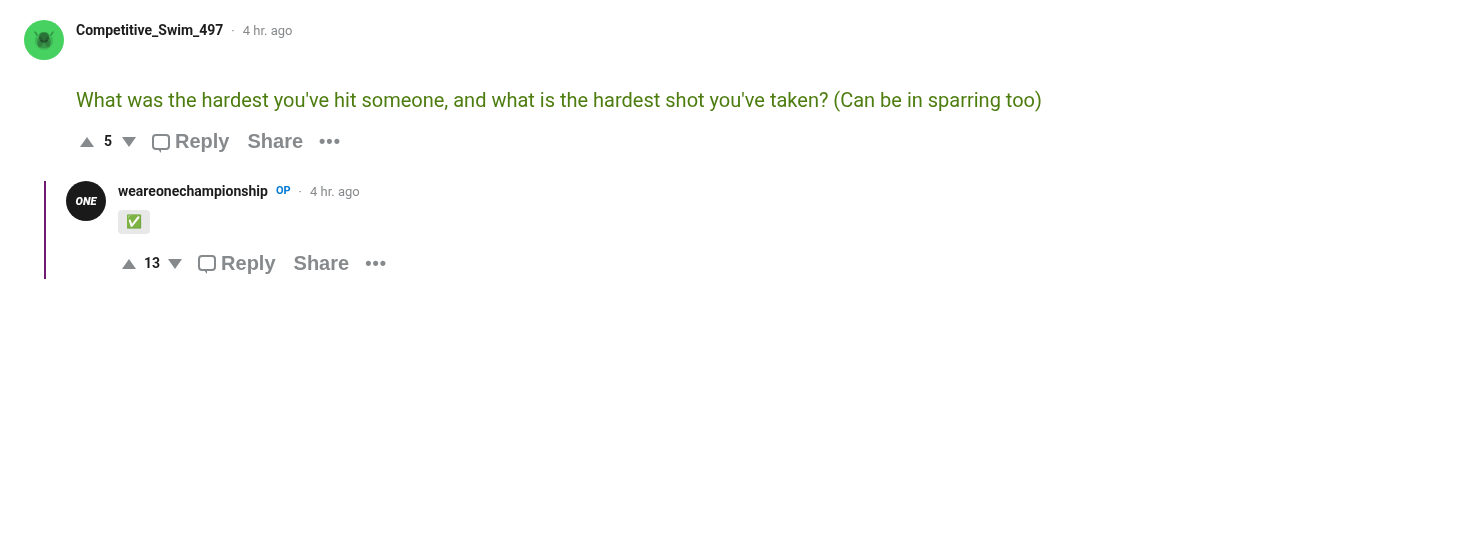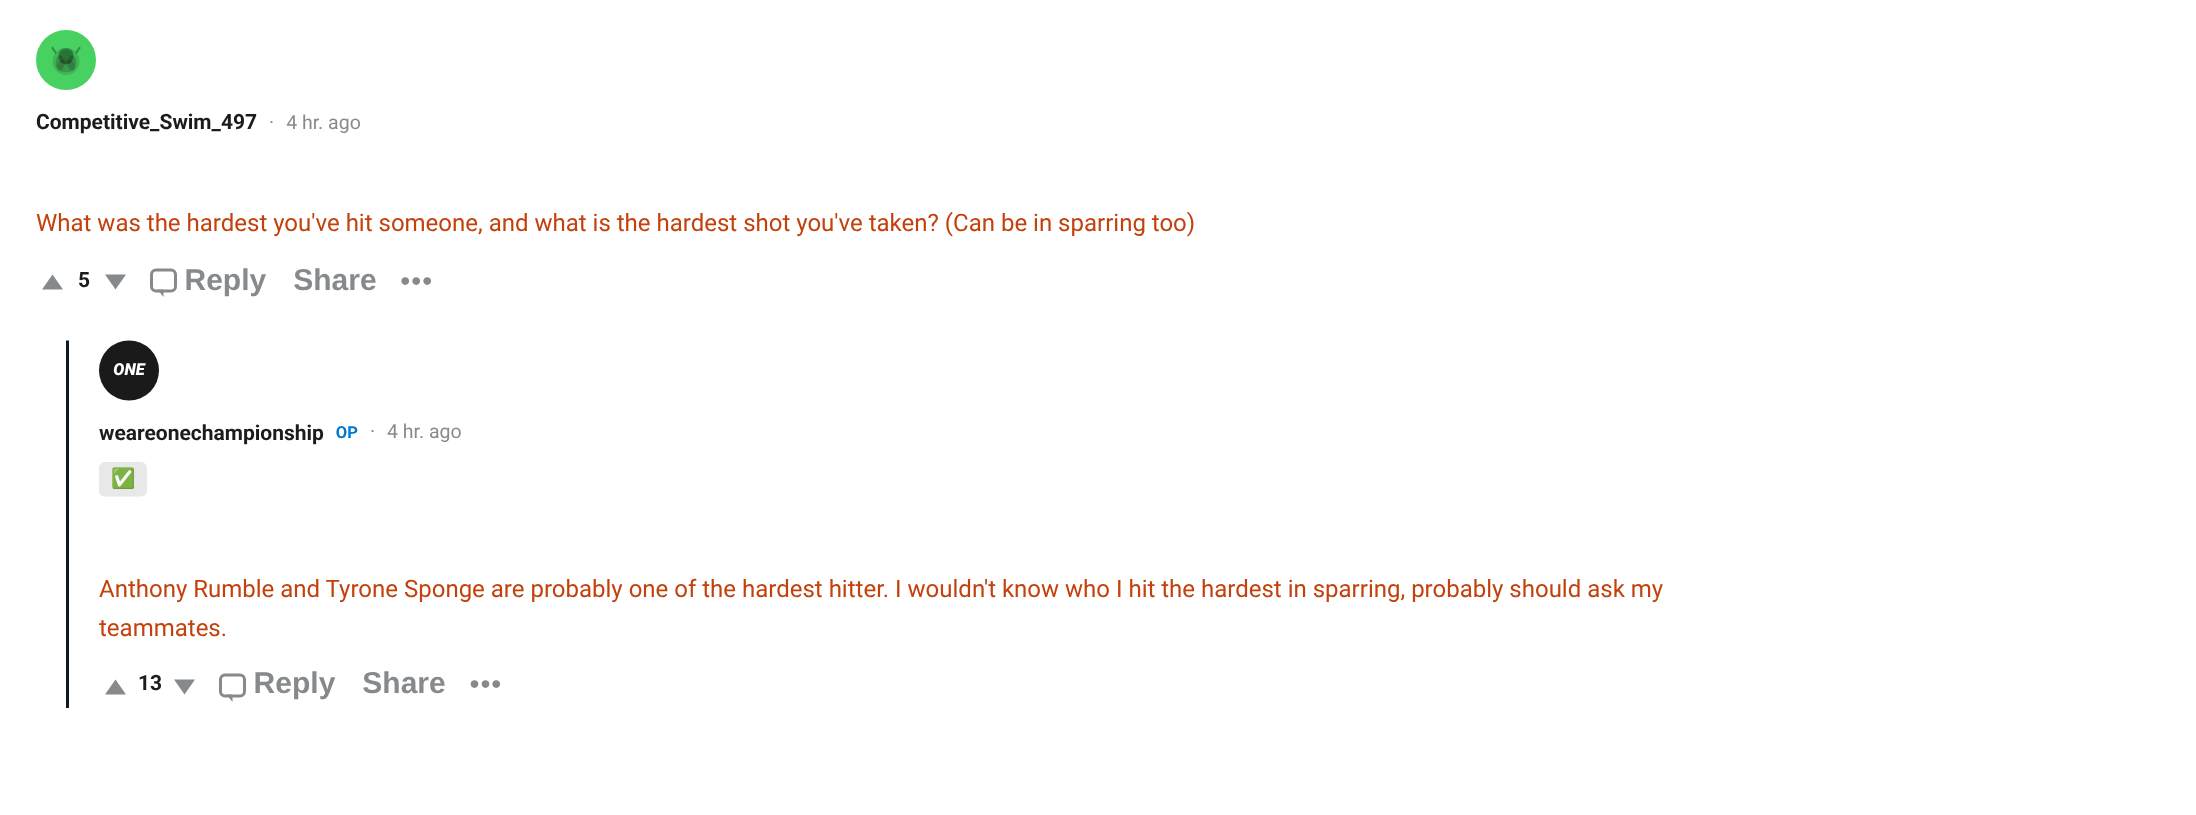--- a/index.html
+++ b/index.html
@@ -8,21 +8,21 @@
       background: #fff;
       color: #1c1c1c;
       font-size: 16px;
       line-height: 1.5;
       padding: 20px 24px;
       max-width: 1464px;
     }
 
     .comment-block {
       display: flex;
-      flex-direction: column;
+      flex-direction: row;
       gap: 12px;
       margin-bottom: 24px;
     }
 
     .avatar {
       width: 40px;
       height: 40px;
       border-radius: 50%;
       flex-shrink: 0;
       display: flex;
@@ -74,22 +74,22 @@
       background: #e8e8e8;
       border-radius: 4px;
       padding: 2px 8px;
       font-size: 13px;
       color: #1c1c1c;
       margin-top: 4px;
       margin-bottom: 6px;
     }
 
     .comment-text {
-      font-size: 16px;
-      color: #c2410c;
+      font-size: 20px;
+      color: #4d7c0f;
       line-height: 1.6;
       margin-bottom: 10px;
       max-width: 1100px;
       margin-top: 43px;
     }
 
     .comment-actions {
       display: flex;
       align-items: center;
       gap: 6px;
@@ -145,21 +145,21 @@
       border: none;
       cursor: pointer;
       padding: 2px 4px;
     }
 
     .reply-thread {
       display: flex;
       flex-direction: row;
       gap: 12px;
       padding-left: 20px;
-      border-left: 2px solid #0f172a;
+      border-left: 2px solid #701a75;
       margin-left: 20px;
     }
 
     
     .upvote-arrow::before {
       content: '';
       display: inline-block;
       width: 0;
       height: 0;
       border-left: 7px solid transparent;
@@ -287,21 +287,20 @@
         <span class="username">weareonechampionship</span>
         <span class="op-badge">OP</span>
         <span class="timestamp">·</span>
         <span class="timestamp">4 hr. ago</span>
       </div>
 
       <div class="flair-badge">
         <span>✅</span>
       </div>
 
-      <div class="comment-text">Anthony Rumble and Tyrone Sponge are probably one of the hardest hitter. I wouldn't know who I hit the hardest in sparring, probably should ask my teammates.</div>
 
       <div class="comment-actions">
         <div class="vote-area">
           <button class="vote-btn">
             <span class="upvote-arrow"></span>
           </button>
           <span class="vote-count">13</span>
           <button class="vote-btn">
             <span class="downvote-arrow"></span>
           </button>

